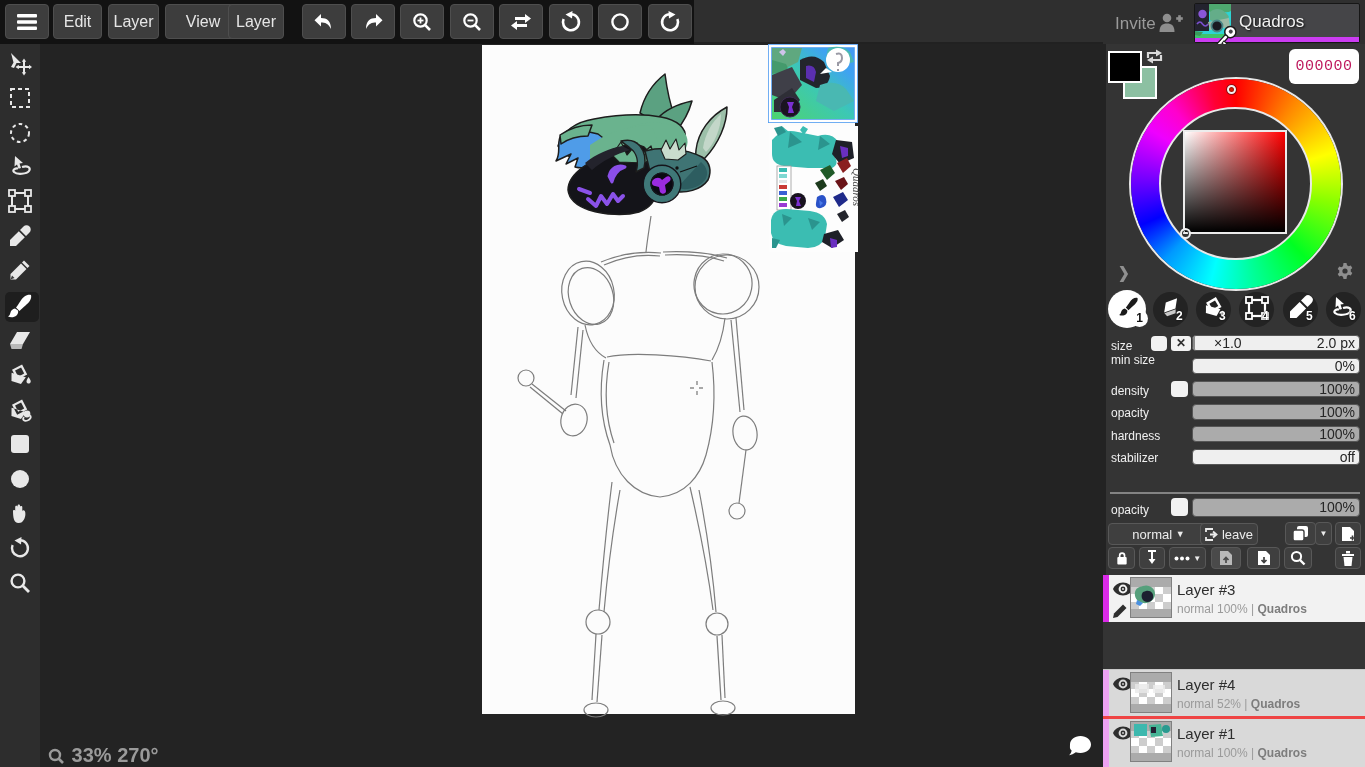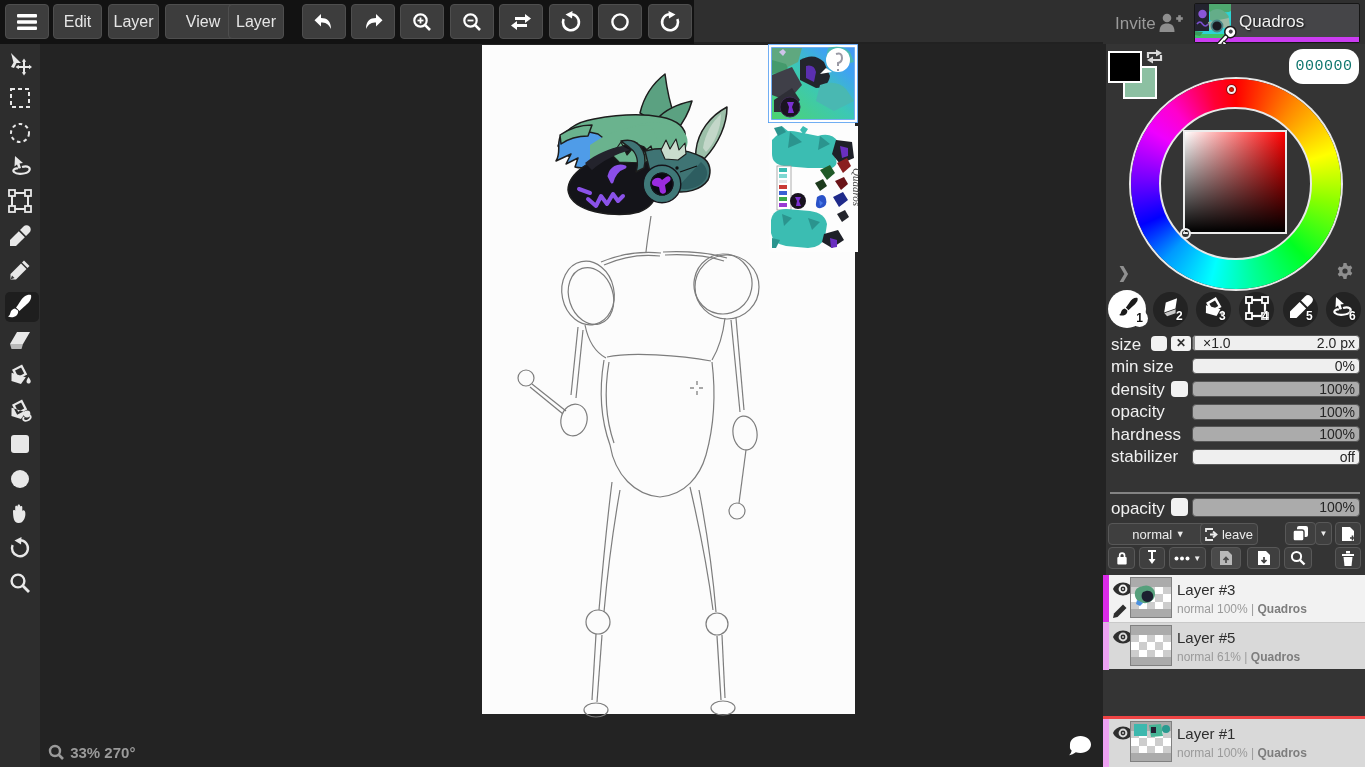--- a/index.html
+++ b/index.html
@@ -6,21 +6,21 @@
 #topbar{position:absolute;left:0;top:0;width:1365px;height:44px;background:#2f2f2f}
 #menugrp{position:absolute;left:0;top:0;width:694px;height:44px;background:#121212}
 .tbtn{position:absolute;top:4px;height:35px;background:#3d3d3d;border:1px solid #4e4e4e;border-radius:4px;color:#e6e6e6;font-size:16px;display:flex;align-items:center;justify-content:center}
 #leftbar{position:absolute;left:0;top:44px;width:40px;height:723px;background:#2d2d2d}
 .ltool{position:absolute;left:0;width:40px;height:34px;display:flex;align-items:center;justify-content:center}
 #panel{position:absolute;left:1103px;top:44px;width:262px;height:723px;background:#343434}
 #canvas{position:absolute;left:482px;top:45px;width:373px;height:669px;background:#fcfcfc}
 .slot{position:absolute;top:248px;width:35px;height:35px;border-radius:50%;background:#232323}
 .num{position:absolute;top:265px;color:#fff;font-size:12px;font-weight:bold;text-shadow:0 0 2px #000}
 .srow{position:absolute;left:8px;height:16px}
-.slbl{color:#f0f0f0;font-size:17px;line-height:16px}
+.slbl{color:#f0f0f0;font-size:12px;line-height:16px}
 .track{position:absolute;left:89px;width:168px;height:16px;background:#efefef;border:1.5px solid #555;border-radius:4px;overflow:hidden}
 .track.filled{background:#ababab}
 .tv{color:#262626;font-size:14px;line-height:15px}
 .lrow{position:absolute;left:0;width:262px;height:45px}
 .lrow .stripe{position:absolute;left:0;top:0;width:6px;height:47px}
 .thumb{position:absolute;left:27px;top:2px;width:42px;height:41px;border:1px solid #808080;background:
  conic-gradient(#cdcdcd 25%,#fff 0 50%,#cdcdcd 0 75%,#fff 0) 0 0/16px 16px;overflow:hidden}
 .tbar{position:absolute;left:0;width:40px;height:9px;background:#ababab}
 .ltitle{position:absolute;left:74px;top:6px;font-size:15px;color:#2e2e2e}
 .lsub{position:absolute;left:74px;top:27px;font-size:12px;color:#9a9a9a}
@@ -372,42 +372,42 @@
       </svg>
     </div>
 <div class="ltool" style="top:522px">
       <svg width="22" height="22" viewBox="0 0 22 22">
         <circle cx="9" cy="9" r="6.4" fill="none" stroke="#e8e8e8" stroke-width="2.4"></circle>
         <line x1="13.8" y1="13.8" x2="20" y2="20" stroke="#e8e8e8" stroke-width="2.8"></line>
       </svg>
     </div>
 </div>
 
-<div style="position:absolute;left:48px;top:744px;color:#9a9a9a;font-size:15px;font-weight:bold">
+<div style="position:absolute;left:48px;top:744px;color:#9a9a9a;font-size:20px;font-weight:bold">
 <svg width="17" height="17" viewBox="0 0 17 17" style="vertical-align:-3px">
       <circle cx="7" cy="7" r="5" fill="none" stroke="#9a9a9a" stroke-width="2.4"></circle>
       <line x1="10.5" y1="10.5" x2="15" y2="15" stroke="#9a9a9a" stroke-width="2.6"></line>
     </svg>
 <span style="margin-left:1px">33% 270°</span></div>
 
 <svg style="position:absolute;left:1067px;top:734px" width="26" height="25" viewBox="0 0 26 25">
     <path d="M13.5 2 C19.5 2 24 5.8 24 10.5 C24 15.2 19.5 19 13.5 19 C11.8 19 10.2 18.7 8.8 18.2 C6.8 19.8 4.4 20.8 2.2 21.2 C3.6 19.8 4.4 18.2 4.6 16.6 C2.4 15 3 13 3 10.5 C3 5.8 7.5 2 13.5 2 Z" fill="#fff"></path>
   </svg>
 
 <div id="panel">
 <div style="position:absolute;left:0;top:0;width:3px;height:531px;background:#232323"></div>
 <div style="position:absolute;left:20px;top:22px;width:34px;height:33px;background:#8cc0a2;border:2px solid #fff"></div>
 <div style="position:absolute;left:5px;top:7px;width:34px;height:32px;background:#000;border:2px solid #fff"></div>
 <svg style="position:absolute;left:42px;top:5px" width="19" height="15" viewBox="0 0 19 15">
       <path d="M3 9 L3 4 L12 4" fill="none" stroke="#d9d9d9" stroke-width="2.2"></path>
       <path d="M11 0.5 L17 4 L11 7.5 Z" fill="#d9d9d9"></path>
       <path d="M16 6 L16 11 L7 11" fill="none" stroke="#d9d9d9" stroke-width="2.2"></path>
       <path d="M8 7.5 L2 11 L8 14.5 Z" fill="#d9d9d9"></path>
     </svg>
-<div style="position:absolute;left:186px;top:5px;width:70px;height:35px;background:#fff;border-radius:14px;color:#0f766e;font-family:'Liberation Mono',monospace;font-size:15px;display:flex;align-items:center;justify-content:center;letter-spacing:0.5px">000000</div>
+<div style="position:absolute;left:186px;top:5px;width:70px;height:35px;background:#fff;border-radius:6px;color:#be185d;font-family:'Liberation Mono',monospace;font-size:15px;display:flex;align-items:center;justify-content:center;letter-spacing:0.5px">000000</div>
 <div style="position:absolute;left:28px;top:35px;width:210px;height:210px;border-radius:50%;background:conic-gradient(#f00,#f80 10%,#ff0 20%,#8f0 28%,#0f2 38%,#0f9 47%,#0ff 54%,#09f 62%,#00f 68.5%,#70f 76%,#e0f 84%,#f0c 89%,#f03 96%,#f00);box-shadow:0 0 0 2px #e8e8e8"></div>
 <div style="position:absolute;left:56px;top:63px;width:153px;height:153px;border-radius:50%;background:#343434;border:2px solid #e8e8e8"></div>
 <div style="position:absolute;left:80px;top:86px;width:104px;height:104px;border:2px solid #ececec;background:linear-gradient(to bottom,rgba(0,0,0,0),#000),linear-gradient(to right,#fff,#f00)"></div>
 <div style="position:absolute;left:124px;top:41px;width:9px;height:9px;border-radius:50%;background:#e01800;border:2.5px solid #f2f2f2;box-shadow:0 0 0 1px rgba(60,20,20,.55), inset 0 0 0 1px rgba(60,20,20,.45)"></div>
 <div style="position:absolute;left:77px;top:184px;width:11px;height:11px;border-radius:50%;border:2px solid #eee;box-shadow:inset 0 0 0 1px #333"></div>
 <div style="position:absolute;left:15px;top:220px;color:#909090;font-size:14px;font-weight:bold;transform:scaleY(1.1)">❯</div>
 <svg style="position:absolute;left:234px;top:219px" width="16" height="16" viewBox="0 0 16 16">
       <path fill="#8e8e8e" d="M6.5 0 h3 l.5 2.2 a6 6 0 0 1 1.7 1l2.1-.8 1.5 2.6-1.6 1.5a6 6 0 0 1 0 2l1.6 1.5-1.5 2.6-2.1-.8a6 6 0 0 1-1.7 1L9.5 16h-3L6 13.8a6 6 0 0 1-1.7-1l-2.1.8L.7 11l1.6-1.5a6 6 0 0 1 0-2L.7 6l1.5-2.6 2.1.8a6 6 0 0 1 1.7-1Z"></path>
       <circle cx="8" cy="8" r="2.6" fill="#343434"></circle>
     </svg>
@@ -457,24 +457,24 @@
     <div class="num" style="left:116px">3</div>
     <div class="num" style="left:159px">4</div>
     <div class="num" style="left:203px">5</div>
     <div class="num" style="left:246px">6</div>
 
 <div class="srow" style="top:292px"><span class="slbl">size</span></div>
 <div style="position:absolute;left:48px;top:292px;width:16px;height:15px;background:#f2f2f2;border-radius:4px"></div>
 <div style="position:absolute;left:68px;top:292px;width:20px;height:15px;background:#f2f2f2;border-radius:3px;color:#2e2e2e;font-weight:bold;font-size:12px;text-align:center;line-height:15px">✕</div>
 <div class="track" style="top:291px">
       <span style="position:absolute;left:0;top:0;width:2px;height:16px;background:#8a8a8a"></span>
-      <span class="tv" style="float:left;margin-left:10px">×1.0</span>
+      <span class="tv" style="float:left;margin-left:21px">×1.0</span>
       <span class="tv" style="float:right;margin-right:4px">2.0 px</span>
     </div>
-<div class="srow" style="top:314px"><span class="slbl">min size</span></div>
+<div class="srow" style="top:306px"><span class="slbl">min size</span></div>
 <div class="track" style="top:314px">
       <span class="tv" style="float:right;margin-right:4px">0%</span>
     </div>
 <div class="srow" style="top:337px"><span class="slbl">density</span></div>
 <div style="position:absolute;left:68px;top:337px;width:17px;height:16px;background:#f2f2f2;border-radius:4px"></div>
 <div class="track filled" style="top:337px">
       <span class="tv" style="float:right;margin-right:4px">100%</span>
     </div>
 <div class="srow" style="top:359px"><span class="slbl">opacity</span></div>
 <div class="track filled" style="top:360px">
@@ -575,34 +575,38 @@
         <div class="tbar" style="bottom:0;height:8px"></div>
   <svg style="position:absolute;left:2px;top:6px" width="30" height="28" viewBox="0 0 30 28">
           <path d="M10 2 C16 0 22 4 22 10 C22 16 16 20 10 19 C4 18 1 13 2 8 C3 4 6 3 10 2 Z" fill="#56a07c"></path>
           <path d="M13 7 C18 6 21 10 20 14 C19 18 14 19 11 17 C8 15 8 10 10 8 Z" fill="#1c2030"></path>
           <path d="M4 16 L10 19 L7 22 L3 20 Z" fill="#4a90e0"></path>
         </svg>
       </div>
  <div class="ltitle">Layer #3</div>
       <div class="lsub">normal 100% | <b>Quadros</b></div>
 </div>
-<div class="lrow" style="top:578px;background:#d9d9d9;border-top:1px solid #c9c9c9;height:47px">
+<div class="lrow" style="top:625px;background:#d9d9d9;border-top:1px solid #c9c9c9;height:47px">
  <div class="stripe" style="background:#eda2f2"></div>
  <svg style="position:absolute;left:10px;top:7px" width="20" height="14" viewBox="0 0 20 14">
         <path d="M10 0.5 C15 0.5 18.6 3.5 20 7 C18.6 10.5 15 13.5 10 13.5 C5 13.5 1.4 10.5 0 7 C1.4 3.5 5 0.5 10 0.5 Z" fill="#2e2e2e"></path>
         <circle cx="10" cy="7" r="4.4" fill="#d9d9d9"></circle>
         <circle cx="10" cy="7" r="2.4" fill="#2e2e2e"></circle>
         <circle cx="10" cy="7" r="0.9" fill="#d9d9d9"></circle>
       </svg>
  <div class="thumb">
         <div class="tbar" style="top:0"></div>
         <div class="tbar" style="bottom:0;height:8px"></div>
+  <svg style="position:absolute;left:2px;top:9px" width="38" height="14" viewBox="0 0 38 14">
+          <rect x="2" y="2" width="14" height="9" fill="#e8e8e8" opacity=".8"></rect>
+          <rect x="20" y="3" width="12" height="8" fill="#ececec" opacity=".8"></rect>
+        </svg>
       </div>
- <div class="ltitle">Layer #5</div>
-      <div class="lsub">normal 61% | <b>Quadros</b></div>
+ <div class="ltitle">Layer #4</div>
+      <div class="lsub">normal 52% | <b>Quadros</b></div>
 </div>
 <div class="lrow" style="top:672px;background:#d9d9d9;border-top:3px solid #ef4444;height:47px">
  <div class="stripe" style="background:#eda2f2"></div>
  <svg style="position:absolute;left:10px;top:7px" width="20" height="14" viewBox="0 0 20 14">
         <path d="M10 0.5 C15 0.5 18.6 3.5 20 7 C18.6 10.5 15 13.5 10 13.5 C5 13.5 1.4 10.5 0 7 C1.4 3.5 5 0.5 10 0.5 Z" fill="#2e2e2e"></path>
         <circle cx="10" cy="7" r="4.4" fill="#d9d9d9"></circle>
         <circle cx="10" cy="7" r="2.4" fill="#2e2e2e"></circle>
         <circle cx="10" cy="7" r="0.9" fill="#d9d9d9"></circle>
       </svg>
  <div class="thumb">

